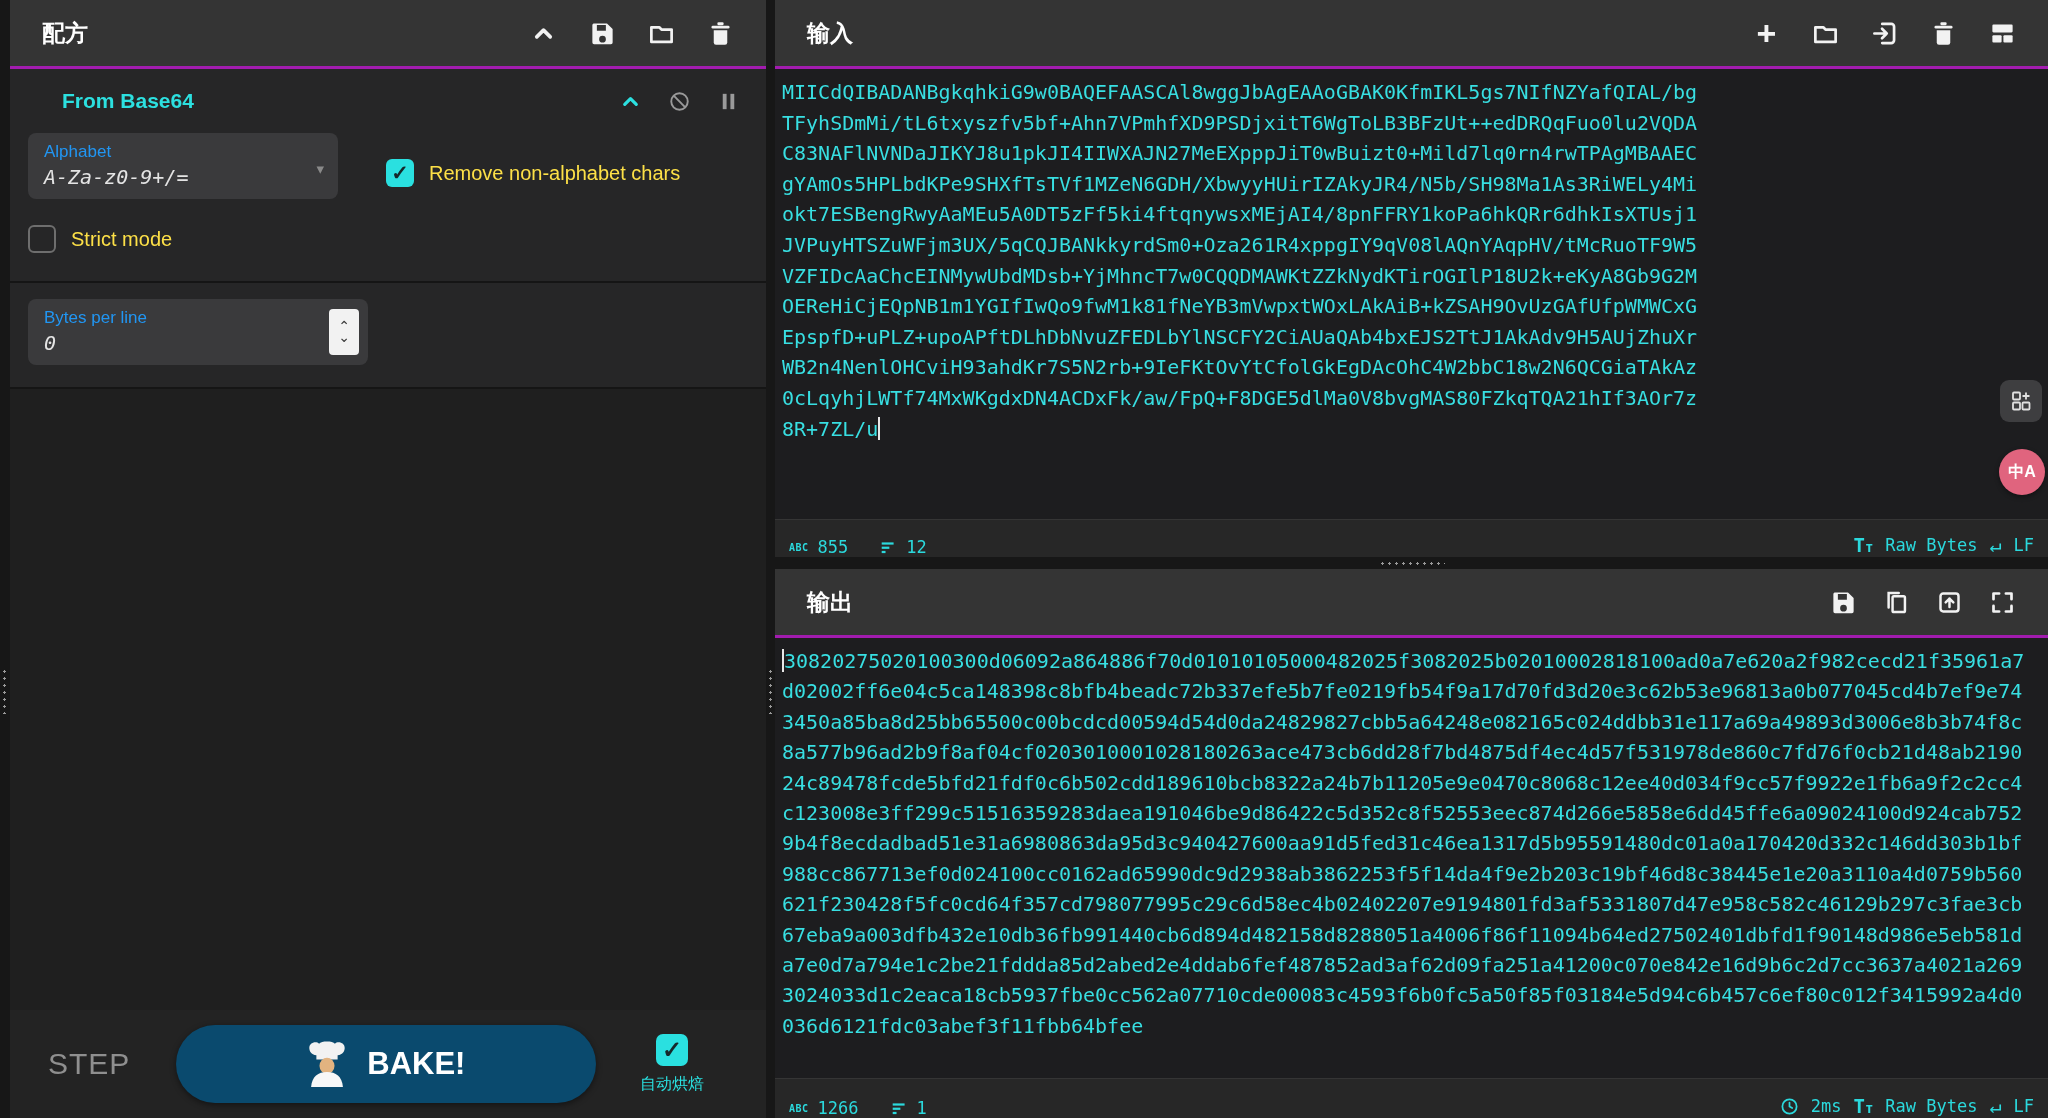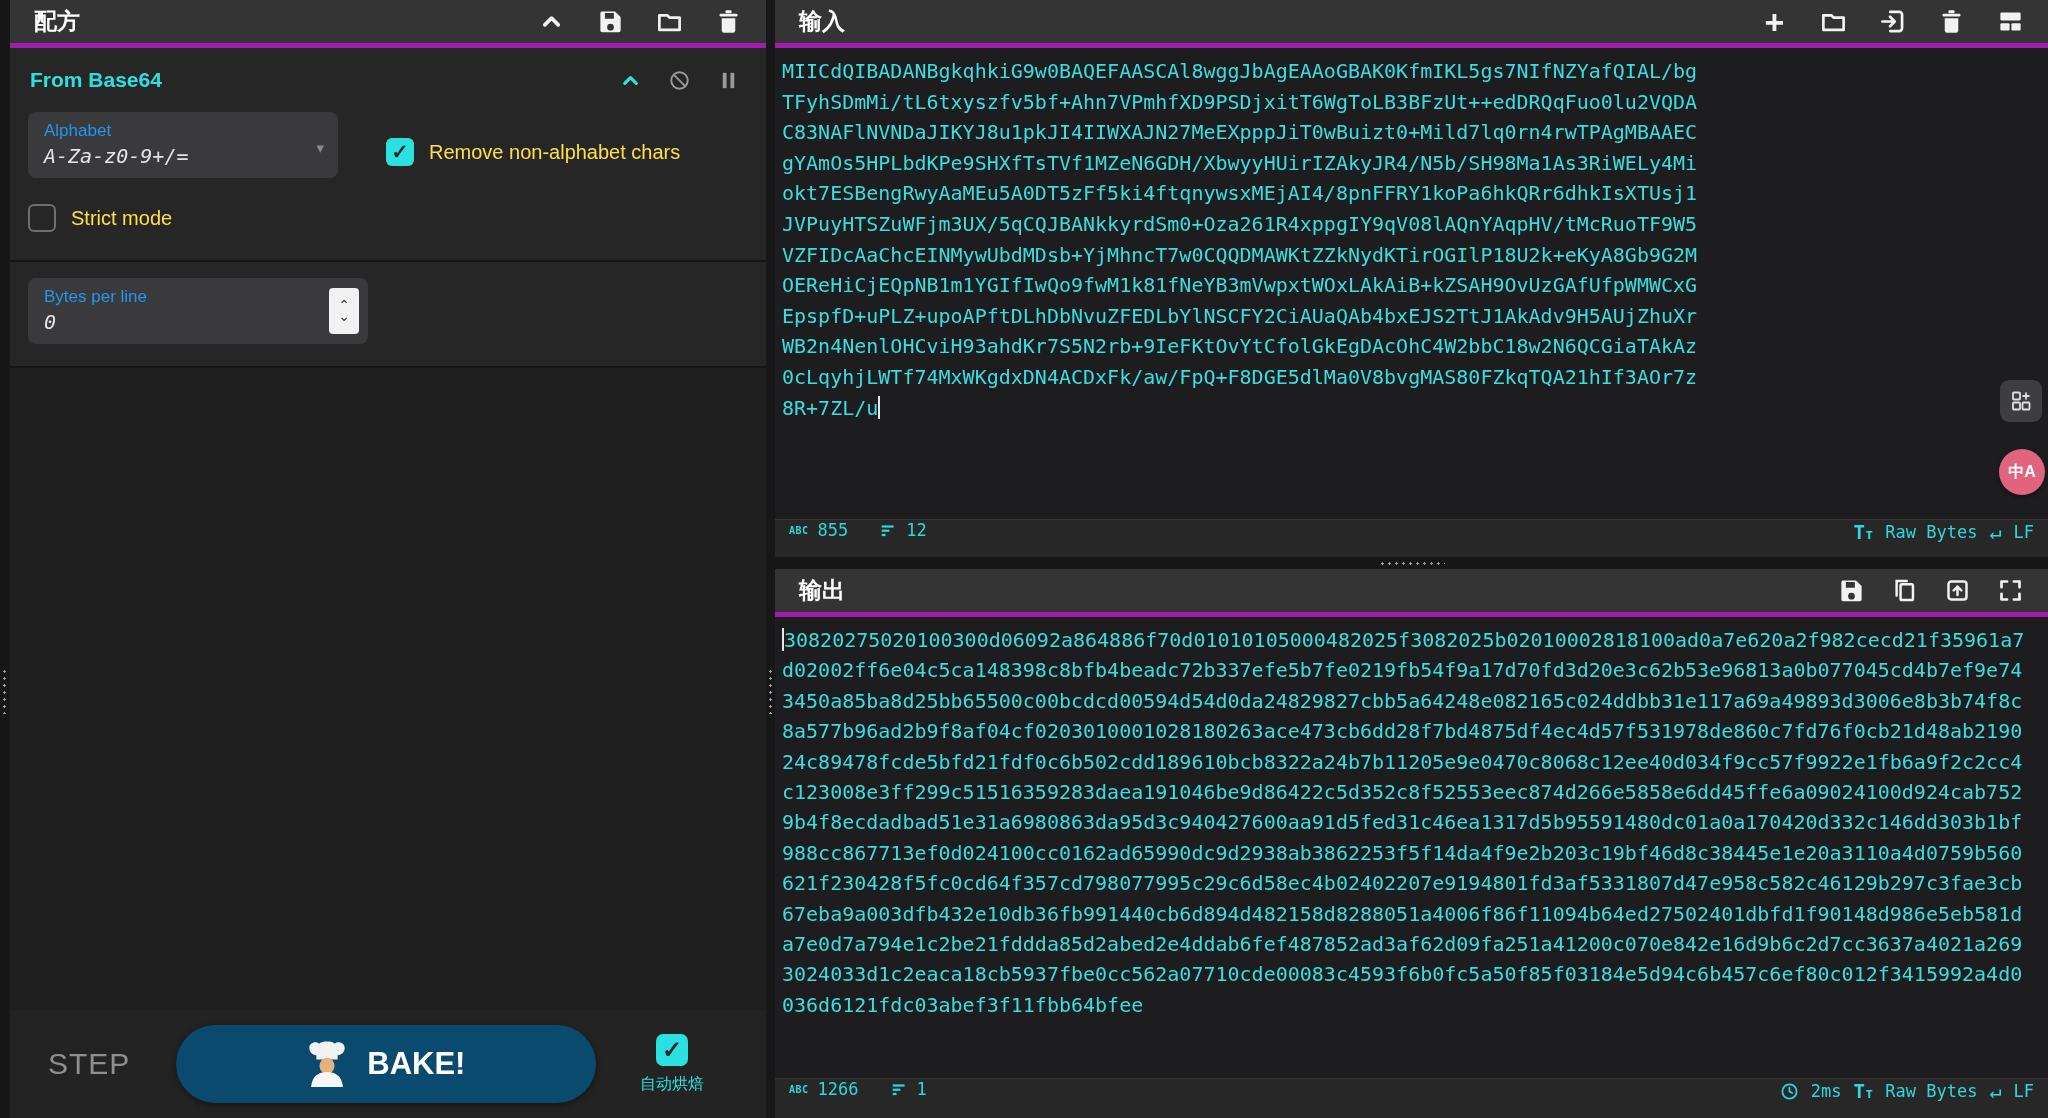--- a/index.html
+++ b/index.html
@@ -10,29 +10,29 @@
 
   
   .ops-strip { width:10px; background:#171717; position:relative; }
   .v-dots { position:absolute; left:2px; top:668px; width:6px; height:46px;
     background-image:radial-gradient(circle,#9a9a9a 1.2px,transparent 1.4px);
     background-size:5px 7px; }
 
   
   .recipe-panel { width:756px; display:flex; flex-direction:column; background:#1f1f1f; }
 
-  .panel-header { height:48px; background:#343434; border-bottom:5px solid #a21caf;
-    display:flex; align-items:center; padding:0 24px; flex:none; }
+  .panel-header { height:69px; background:#343434; border-bottom:3px solid #a21caf;
+    display:flex; align-items:center; padding:0 32px; flex:none; }
   .panel-title { font-size:23px; font-weight:bold; color:#fff; }
   .header-icons { margin-left:auto; display:flex; align-items:center; gap:32px; color:#f2f2f2; }
   .icon-btn { width:27px; height:27px; display:flex; align-items:center; justify-content:center; cursor:pointer; }
   .icon-btn svg { width:100%; height:100%; }
 
   .op { background:#262627; border-bottom:2px solid #151515; }
-  .op-title-row { display:flex; align-items:center; padding:20px 26px 4px 20px; }
+  .op-title-row { display:flex; align-items:center; padding:20px 26px 4px 20px;margin-left:32px; }
   .op-title { color:#2ce0e0; font-weight:bold; font-size:21px; }
   .op-icons { margin-left:auto; display:flex; align-items:center; gap:26px; color:#9a9a9a; }
   .op-icons .icon-btn { width:23px; height:23px; }
   .op-icons .cyan { color:#2ce0e0; }
 
   .op-args { display:flex; align-items:flex-start; gap:48px; padding:16px 20px 22px 18px; }
   .arg-box { border-radius:8px; padding:9px 16px 10px; position:relative; }
   .arg-label { display:block; color:#2196f3; font-size:17px; margin-bottom:3px; }
   .arg-value { font-family:"DejaVu Sans Mono", monospace; font-size:20px; color:#e4e4e4;font-style:italic; }
   .arg-value.sans { font-family:"Liberation Sans", sans-serif; font-size:21px; color:#d6d6d6; }
@@ -73,21 +73,21 @@
   .input-pane { height:557px; flex:none; }
   .output-pane { flex:1; }
 
   .code-area { flex:1; background:#1d1d1f; padding:8px 2px 0 7px; overflow:hidden;
     font-family:"DejaVu Sans Mono", monospace; font-size:20px; color:#38dfe2; white-space:pre; }
   .input-pane .code-area { line-height:30.6px; }
   .output-pane .code-area { line-height:30.4px; }
   .caret { display:inline-block; width:2px; height:23px; background:#e8e8e8; vertical-align:-4px; }
 
   .pane-footer { height:38px; background:#272727; border-top:1px solid #353535; display:flex;
-    align-items:flex-start; padding:0 14px; gap:10px; color:#2bd9dd; flex:none;
+    align-items:flex-end; padding:0 14px; gap:10px; color:#2bd9dd; flex:none;
     font-family:"DejaVu Sans Mono", monospace; font-size:17px; }
   .footer-group { display:flex; align-items:center; gap:9px; }
   .footer-group + .footer-group { margin-left:22px; }
   .footer-right { margin-left:auto; display:flex; align-items:center; gap:12px; }
   .abc-icon { font-size:10px; font-weight:bold; letter-spacing:0.5px; }
   .small-svg { width:17px; height:17px; display:flex; }
   .small-svg svg { width:100%; height:100%; }
   .tt-icon { font-weight:bold; cursor:pointer; }
   .tt-large { font-size:19px; } .tt-small { font-size:14px; }
   .ret-icon { font-size:20px; cursor:pointer; }

